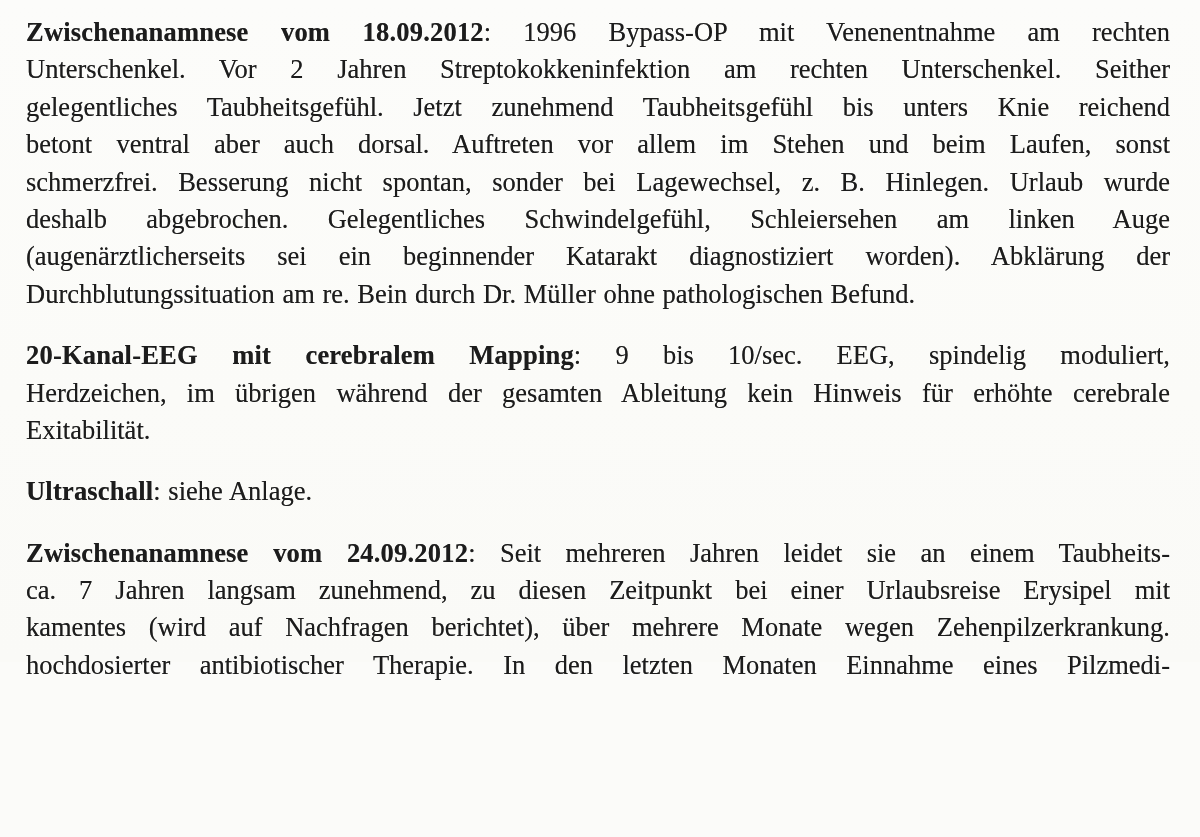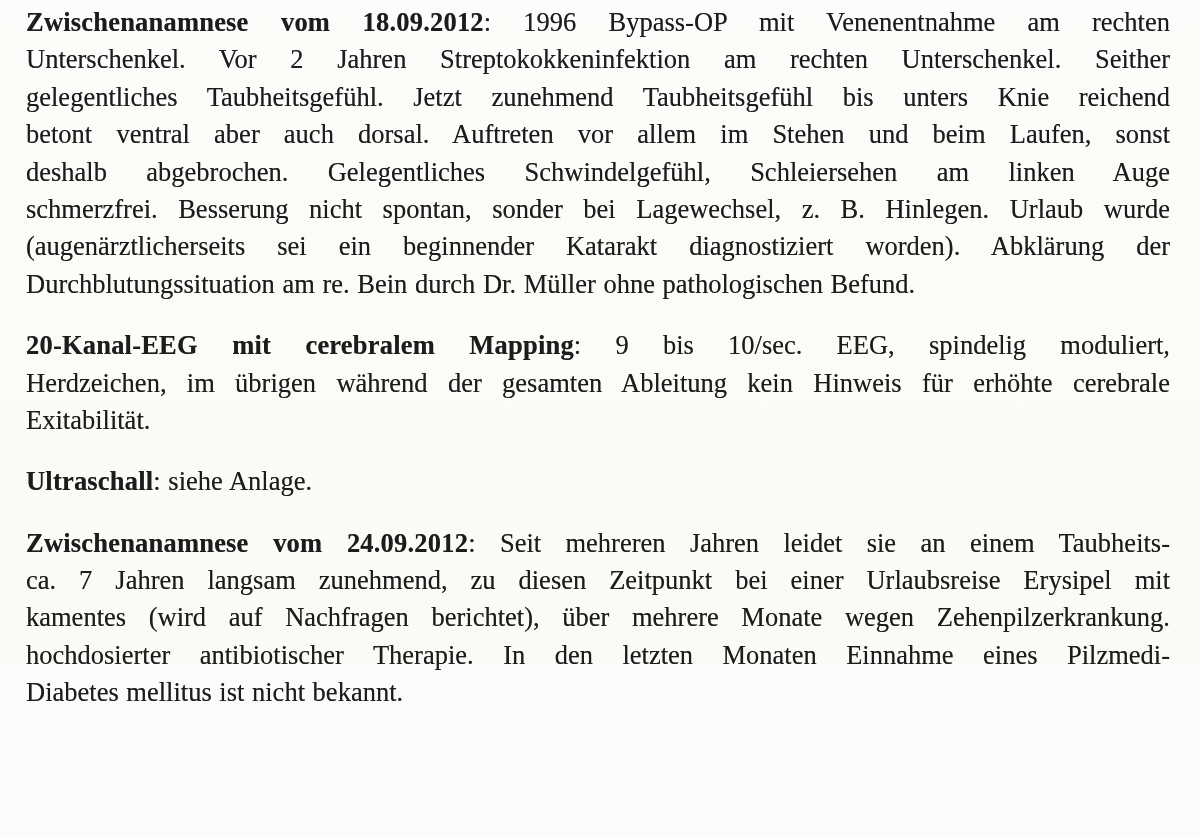--- a/index.html
+++ b/index.html
@@ -9,21 +9,21 @@
   body {
     width: 1200px;
     height: 837px;
     overflow: hidden;
     background: #fbfbf9;
   }
   .page {
     box-sizing: border-box;
     width: 1200px;
     height: 662px;
-    padding: 4px 30px 0 26px;
+    padding: 14px 30px 0 26px;
     background: linear-gradient(180deg, #fcfcfa 0%, #fbfbf8 60%, #fafaf7 100%);
     font-family: "Liberation Serif", "DejaVu Serif", serif;
     font-size: 26.5px;
     color: #1c1c1c;
     text-shadow: 0 0 0.5px rgba(20,20,20,0.55);
   }
   .paragraph {
     margin: 0 0 24px 0;
   }
   .line {
@@ -47,34 +47,33 @@
 </head>
 <body>
 
 <main class="page">
   <section>
       <div class="paragraph">
         <div class="line"><b>Zwischenanamnese vom 18.09.2012</b>: 1996 Bypass-OP mit Venenentnahme am rechten</div>
         <div class="line">Unterschenkel. Vor 2 Jahren Streptokokkeninfektion am rechten Unterschenkel. Seither</div>
         <div class="line">gelegentliches Taubheitsgefühl. Jetzt zunehmend Taubheitsgefühl bis unters Knie reichend</div>
         <div class="line">betont ventral aber auch dorsal. Auftreten vor allem im Stehen und beim Laufen, sonst</div>
+        <div class="line">schmerzfrei. Besserung nicht spontan, sonder bei Lagewechsel, z. B. Hinlegen. Urlaub wurde</div>
         <div class="line">deshalb abgebrochen. Gelegentliches Schwindelgefühl, Schleiersehen am linken Auge</div>
-        <div class="line">schmerzfrei. Besserung nicht spontan, sonder bei Lagewechsel, z. B. Hinlegen. Urlaub wurde</div>
         <div class="line">(augenärztlicherseits sei ein beginnender Katarakt diagnostiziert worden). Abklärung der</div>
         <div class="line last">Durchblutungssituation am re. Bein durch Dr. Müller ohne pathologischen Befund.</div>
       </div>
       <div class="paragraph">
         <div class="line"><b>20-Kanal-EEG mit cerebralem Mapping</b>: 9 bis 10/sec. EEG, spindelig moduliert,</div>
         <div class="line">Herdzeichen, im übrigen während der gesamten Ableitung kein Hinweis für erhöhte cerebrale</div>
         <div class="line last">Exitabilität.</div>
       </div>
       <div class="paragraph">
         <div class="line last"><b>Ultraschall</b>: siehe Anlage.</div>
       </div>
       <div class="paragraph">
         <div class="line"><b>Zwischenanamnese vom 24.09.2012</b>: Seit mehreren Jahren leidet sie an einem Taubheits-</div>
         <div class="line">ca. 7 Jahren langsam zunehmend, zu diesen Zeitpunkt bei einer Urlaubsreise Erysipel mit</div>
         <div class="line">kamentes (wird auf Nachfragen berichtet), über mehrere Monate wegen Zehenpilzerkrankung.</div>
         <div class="line">hochdosierter antibiotischer Therapie. In den letzten Monaten Einnahme eines Pilzmedi-</div>
-        <div class="line last">Diabetes mellitus ist nicht bekannt.</div>
       </div>
     </section>
 </main>
 
 </body></html>

